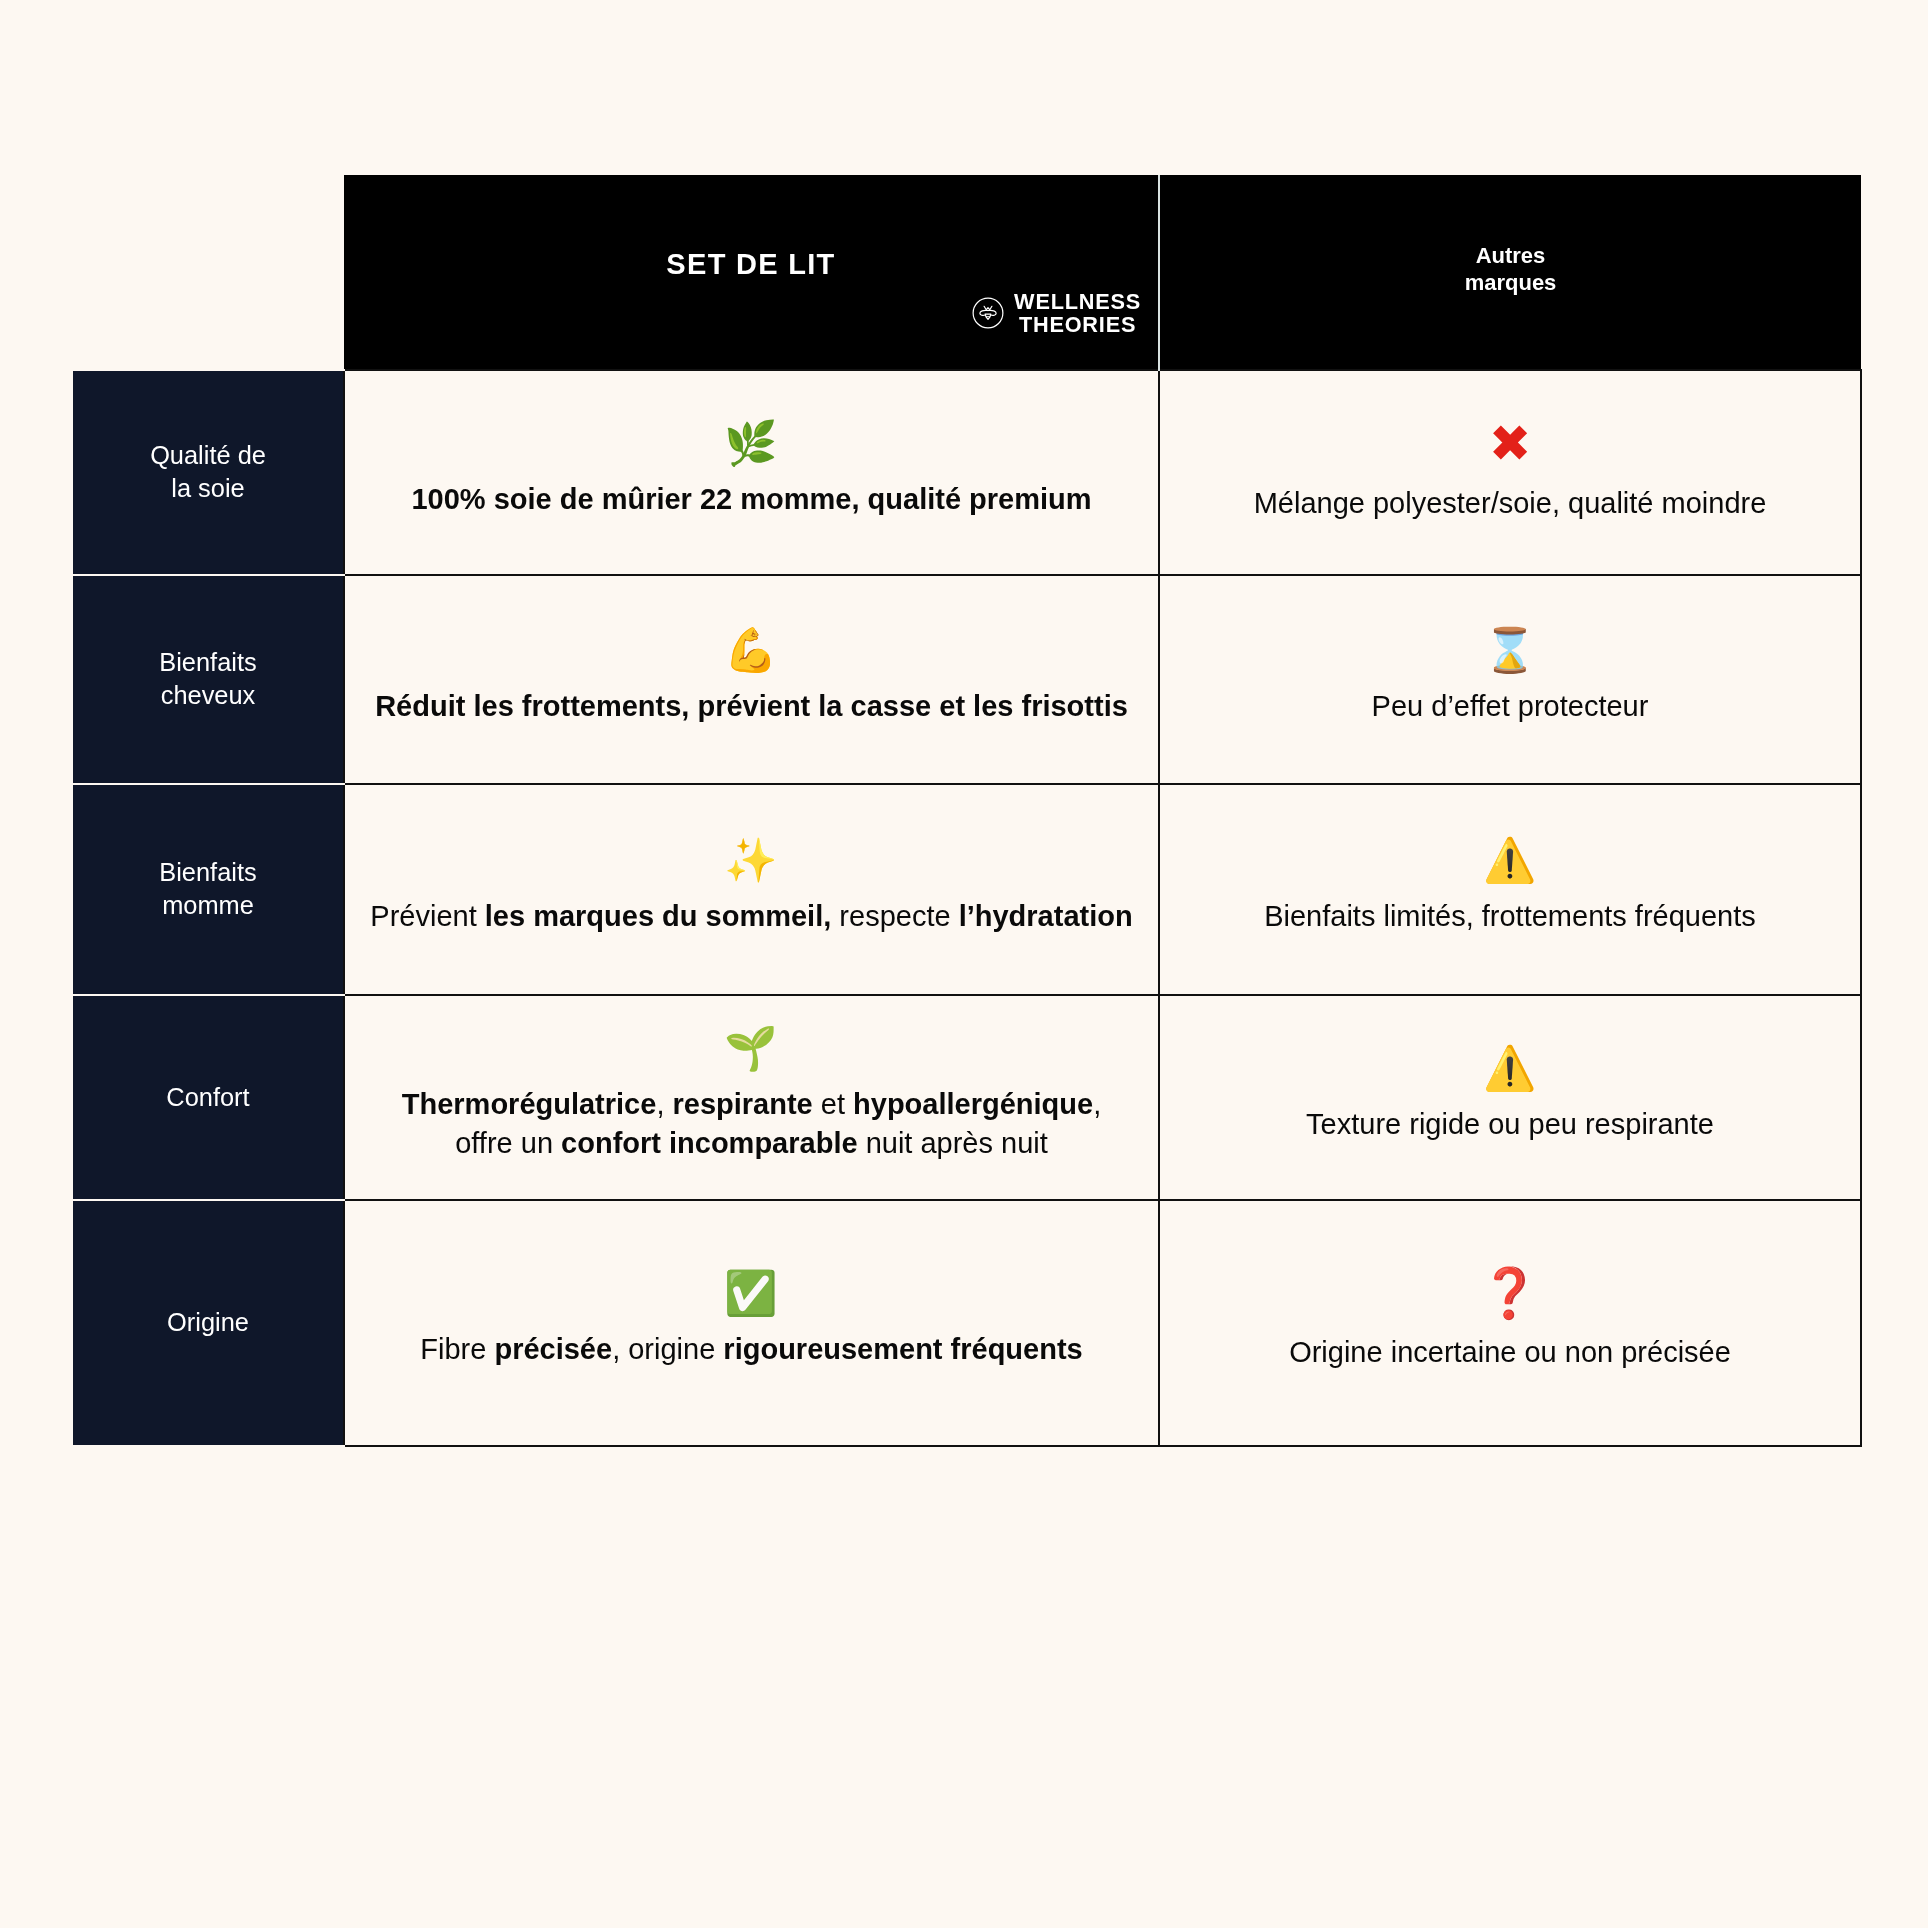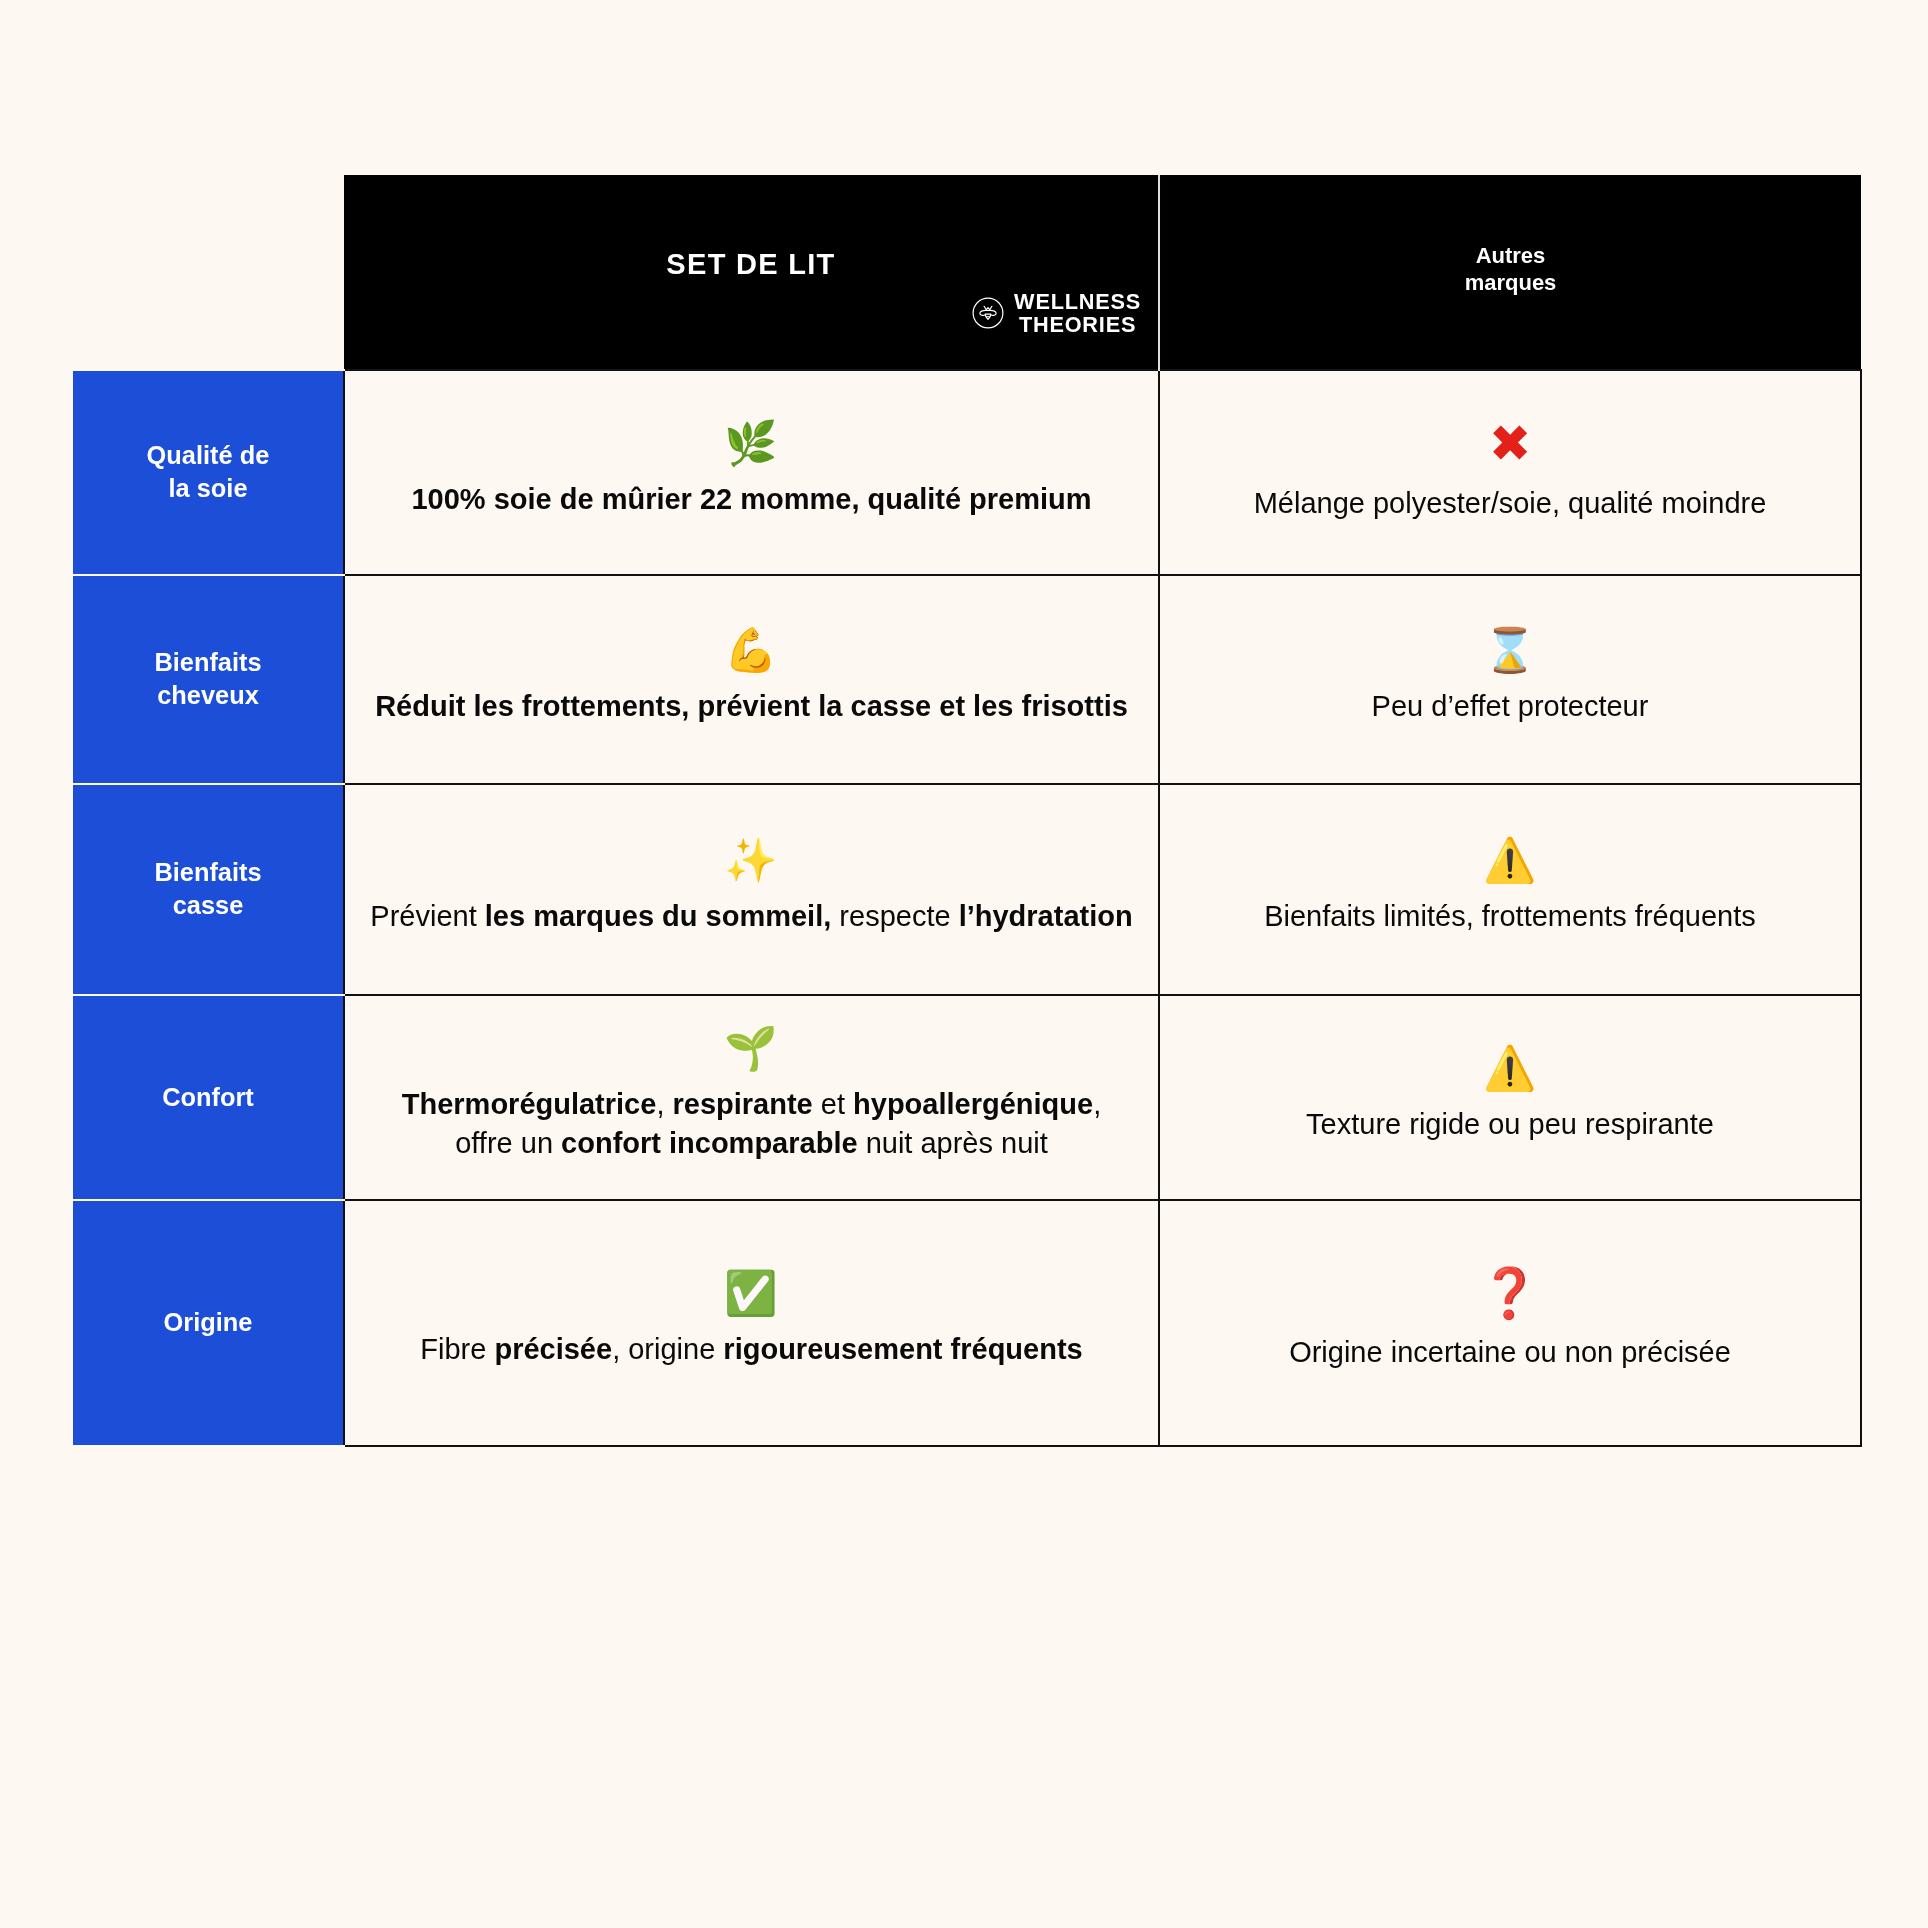--- a/index.html
+++ b/index.html
@@ -83,26 +83,26 @@
 
   .other-title {
     font-size: 22px;
     font-weight: 700;
     line-height: 1.22;
   }
   .other-title span { display: block; }
 
   
   td.row-label {
-    background: #1d4ed8;
+    background: #0f172a;
     color: #FFFFFF;
     text-align: center;
     vertical-align: middle;
     font-size: 25.4px;
-    font-weight: 700;
+    font-weight: 400;
     line-height: 1.3;
     padding: 17px 11.3px;
     border-top: 2.8px solid #FDF8F2;
     border-bottom: 2.8px solid #FDF8F2;
     border-left: none;
     border-right: none;
   }
   td.row-label span { display: block; }
   tr:first-of-type td.row-label { border-top: none; }
 
@@ -216,21 +216,21 @@
       </td>
       <td class="cell other">
         <span class="cell-icon">⌛</span>
         <div class="cell-text"><span>Peu d’effet protecteur</span></div>
       </td>
     </tr>
 
     <tr class="row-h-3">
       <td class="row-label">
         <span>Bienfaits</span>
-        <span>casse</span>
+        <span>momme</span>
       </td>
       <td class="cell brand">
         <span class="cell-icon">✨</span>
         <div class="cell-text"><span>Prévient </span><b>les marques du sommeil,</b><span> respecte </span><b>l’hydratation</b></div>
       </td>
       <td class="cell other">
         <span class="cell-icon">⚠️</span>
         <div class="cell-text"><span>Bienfaits limités, frottements fréquents</span></div>
       </td>
     </tr>

